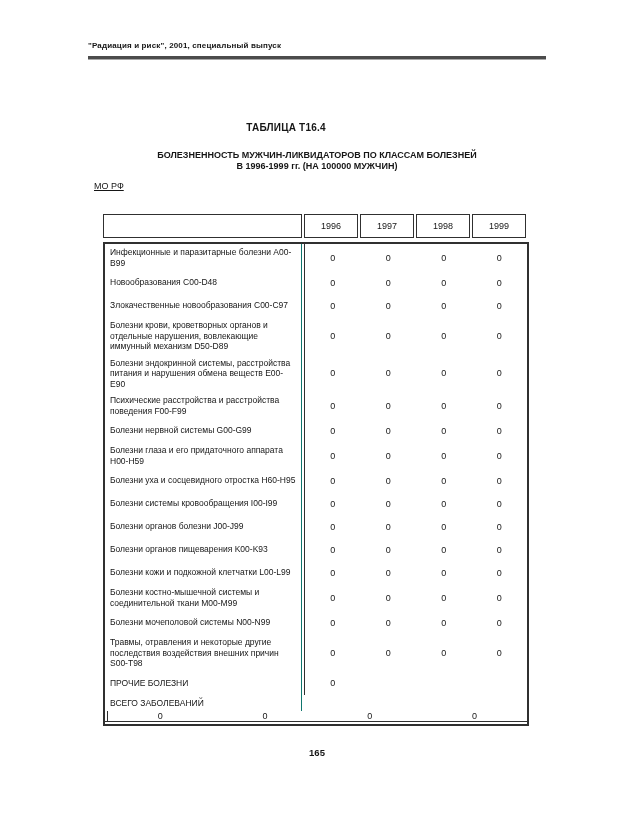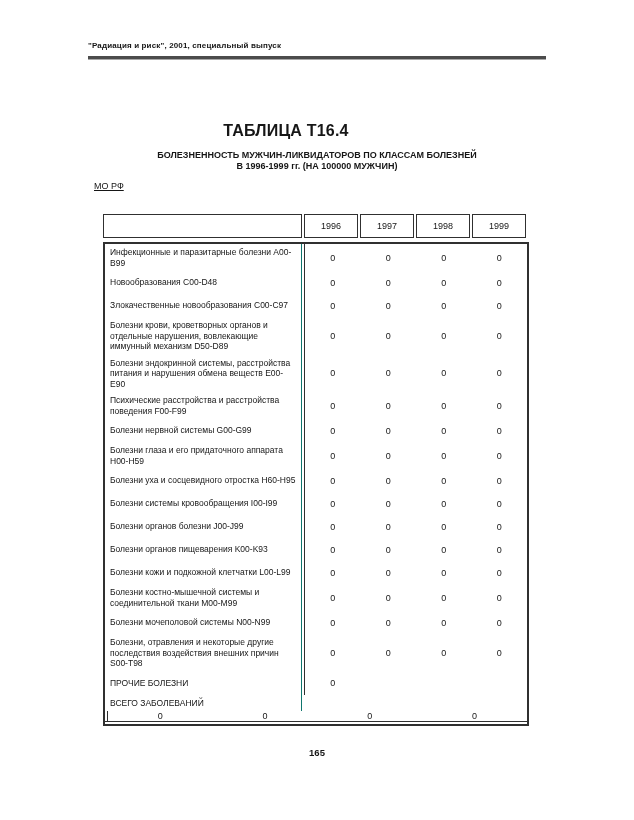--- a/index.html
+++ b/index.html
@@ -29,21 +29,21 @@
     height: 3px;
     background: #4c4c4c;
     border-bottom: 1px solid #a8a8a8;
   }
   .table-title {
     position: absolute;
     left: 0;
     top: 122px;
     width: 572px;
     text-align: center;
-    font-size: 16px;
+    font-size: 10px;
     font-weight: bold;
     letter-spacing: 0.2px;
   }
   .table-subtitle {
     position: absolute;
     left: 0;
     top: 150px;
     width: 634px;
     text-align: center;
     font-size: 9px;
@@ -294,21 +294,21 @@
     <div class="trow-name">Болезни мочеполовой системы N00-N99</div>
     <div class="trow-vals">
       <div class="tval">0</div>
       <div class="tval">0</div>
       <div class="tval">0</div>
       <div class="tval">0</div>
     </div>
   </div>
 
   <div class="trow">
-    <div class="trow-name">Болезни, отравления и некоторые другие последствия воздействия внешних причин S00-T98</div>
+    <div class="trow-name">Травмы, отравления и некоторые другие последствия воздействия внешних причин S00-T98</div>
     <div class="trow-vals">
       <div class="tval">0</div>
       <div class="tval">0</div>
       <div class="tval">0</div>
       <div class="tval">0</div>
     </div>
   </div>
 
   <div class="trow">
     <div class="trow-name">ПРОЧИЕ БОЛЕЗНИ</div>

